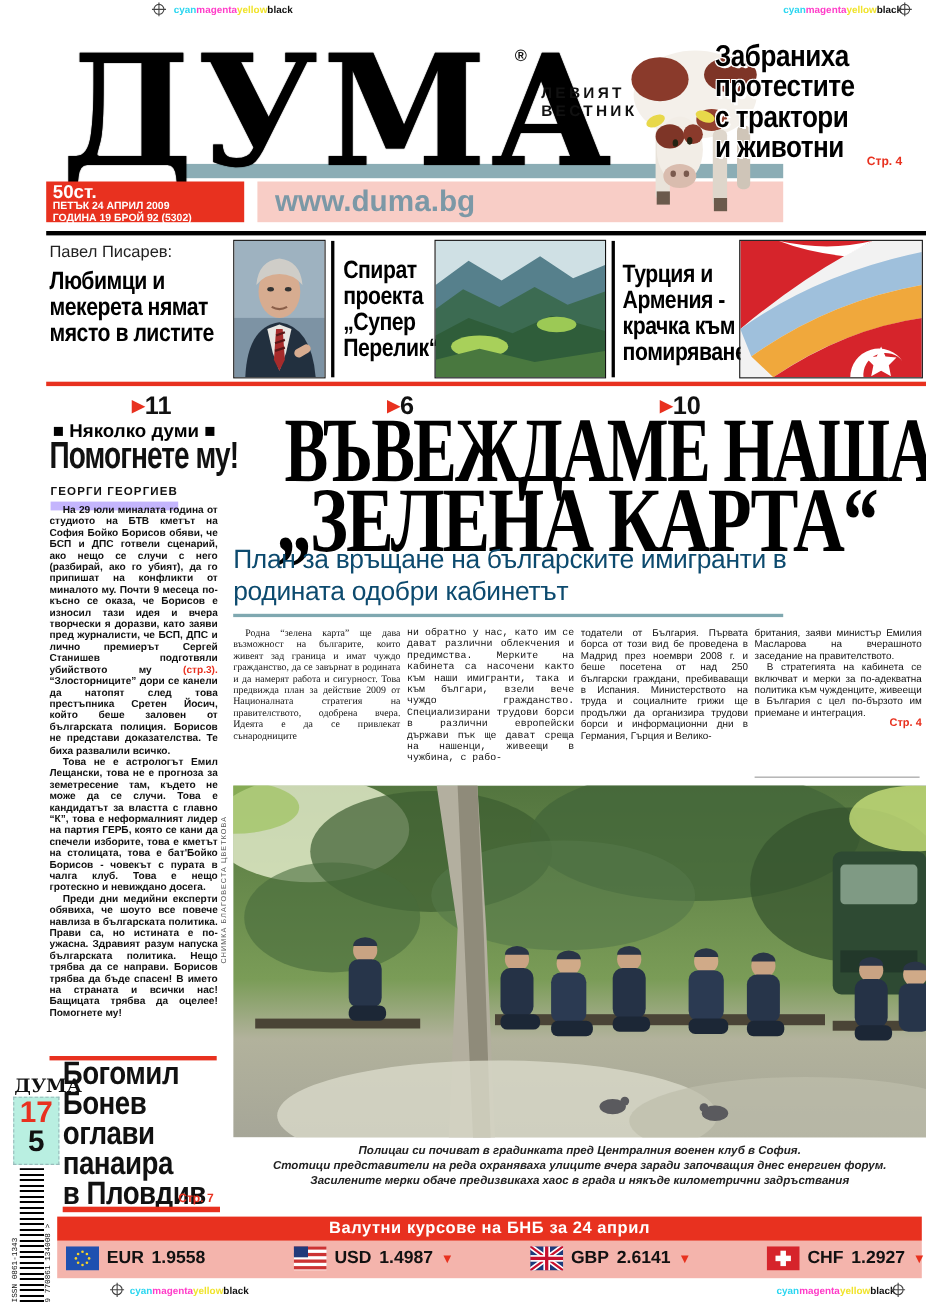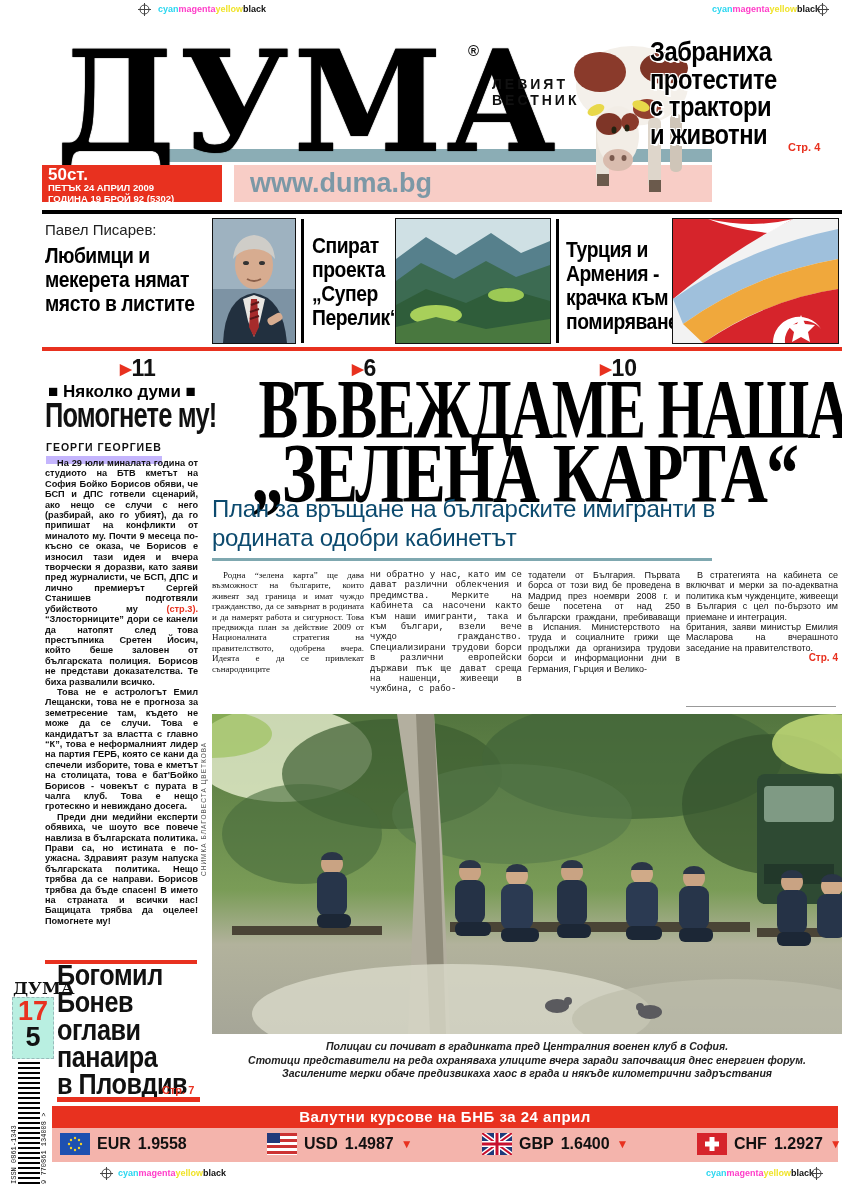--- a/index.html
+++ b/index.html
@@ -246,22 +246,22 @@
   <div class="abs col" style="left:212px;top:570px;font-family:Liberation Serif, serif;">
       <p>Родна “зелена карта” ще дава възможност на българите, които живеят зад граница и имат чуждо гражданство, да се завърнат в родината и да намерят работа и сигурност. Това предвижда план за действие 2009 от Националната стратегия на правителството, одобрена вчера. Идеята е да се привлекат сънародниците</p>
     </div>
   <div class="abs col" style="left:370px;top:570px;">
       <p style="text-indent:0;font-family:Liberation Mono, monospace;">ни обратно у нас, като им се дават различни облекчения и предимства. Мерките на кабинета са насочени както към наши имигранти, така и към българи, взели вече чуждо гражданство. Специализирани трудови борси в различни европейски държави пък ще дават среща на нашенци, живеещи в чужбина, с рабо-</p>
     </div>
   <div class="abs col" style="left:528px;top:570px;">
       <p style="text-indent:0;">тодатели от България. Първата борса от този вид бе проведена в Мадрид през ноември 2008 г. и беше посетена от над 250 български граждани, пребиваващи в Испания. Министерството на труда и социалните грижи ще продължи да организира трудови борси и информационни дни в Германия, Гърция и Велико-</p>
     </div>
   <div class="abs col" style="left:686px;top:570px;">
+    <p style="text-indent:0;">британия, заяви министър Емилия Масларова на вчерашното заседание на правителството.</p>
     <p>В стратегията на кабинета се включват и мерки за по-адекватна политика към чужденците, живеещи в България с цел по-бързото им приемане и интеграция.</p>
-    <p style="text-indent:0;">британия, заяви министър Емилия Масларова на вчерашното заседание на правителството.</p>
     <div class="stp">Стр. 4</div>
   </div>
   <div class="abs" style="left:686px;top:706px;width:150px;height:1px;background:#999;"></div>
 
   <div class="abs credit" style="left:200px;top:716px;height:160px;">СНИМКА БЛАГОВЕСТА ЦВЕТКОВА</div>
 
   <div class="abs" style="left:212px;top:714px;width:630px;height:320px;">
     <svg width="630" height="320" viewBox="0 0 630 320">
       <defs>
         <linearGradient id="g1" x1="0" y1="0" x2="0" y2="1">
@@ -415,21 +415,21 @@
       <svg width="30" height="22">
           <rect width="30" height="22" fill="#1e3a7a"></rect>
           <path d="M0 0 L30 22 M30 0 L0 22" stroke="#fff" stroke-width="5"></path>
           <path d="M0 0 L30 22 M30 0 L0 22" stroke="#c8102e" stroke-width="2"></path>
           <rect x="12" width="6" height="22" fill="#fff"></rect>
           <rect y="8" width="30" height="6" fill="#fff"></rect>
           <rect x="13.5" width="3" height="22" fill="#c8102e"></rect>
           <rect y="9.5" width="30" height="3" fill="#c8102e"></rect>
         </svg>
       <span>GBP</span>
-        <span>1.6400</span>
+        <span>2.6141</span>
         <span class="down">▼</span>
     </div>
     <div class="rate" style="left:645px;">
       <svg width="30" height="22">
           <rect width="30" height="22" fill="#d6242b"></rect>
           <rect x="12.5" y="4" width="5" height="14" fill="#fff"></rect>
           <rect x="8" y="8.5" width="14" height="5" fill="#fff"></rect>
         </svg>
       <span>CHF</span>
         <span>1.2927</span>

